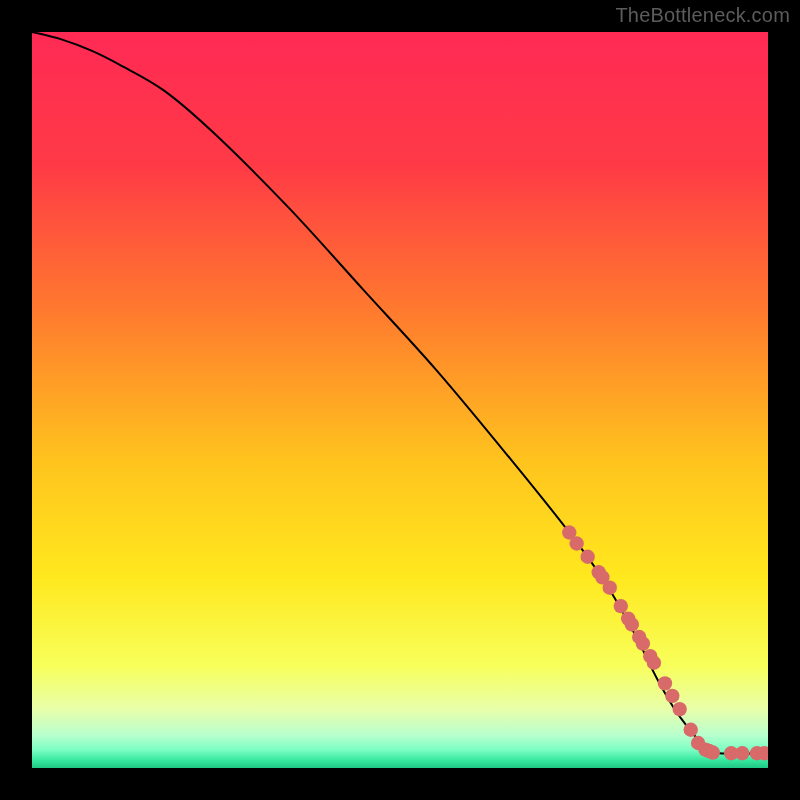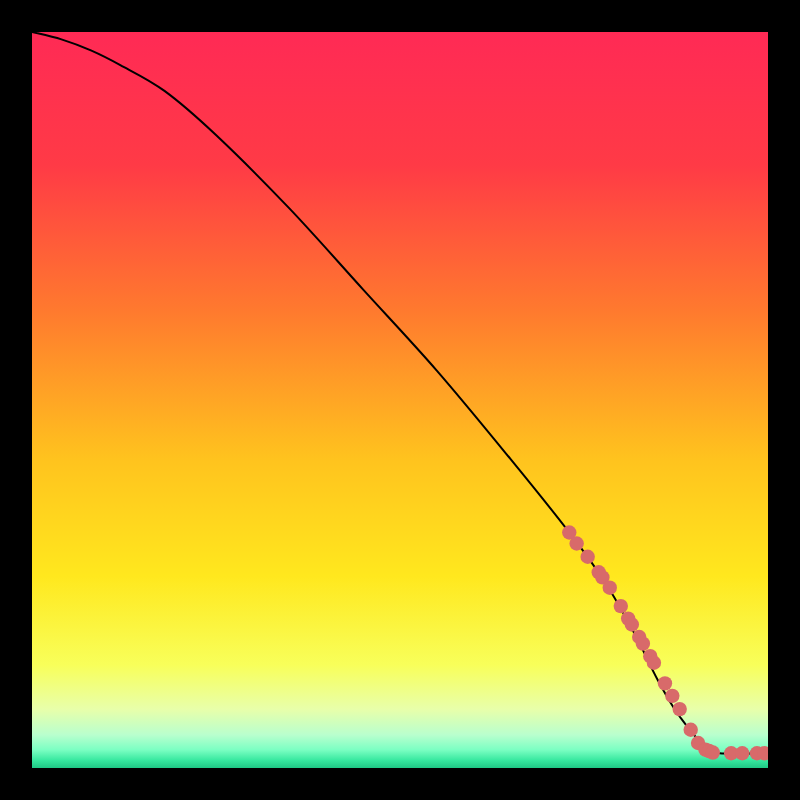--- a/index.html
+++ b/index.html
@@ -37,20 +37,21 @@
   .plot svg {
     width: 100%;
     height: 100%;
     display: block;
   }
 </style>
 </head>
 <body>
 
 <div class="stage">
+  <div class="watermark">TheBottleneck.com</div>
 
   <div class="plot">
     <svg id="plot-svg" viewBox="0 0 736 736" preserveAspectRatio="none">
       <defs>
         <linearGradient id="bg-grad" x1="0" y1="0" x2="0" y2="1">
             <stop offset="0%" stop-color="#ff2a55"></stop>
             <stop offset="18%" stop-color="#ff3a46"></stop>
             <stop offset="38%" stop-color="#ff7a2e"></stop>
             <stop offset="57.99999999999999%" stop-color="#ffc31e"></stop>
             <stop offset="74%" stop-color="#ffe81e"></stop>

